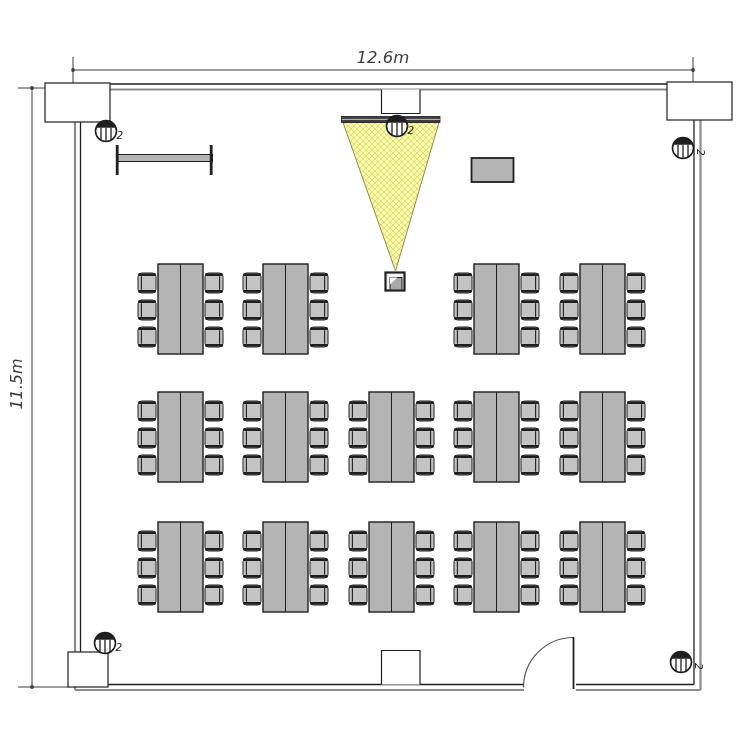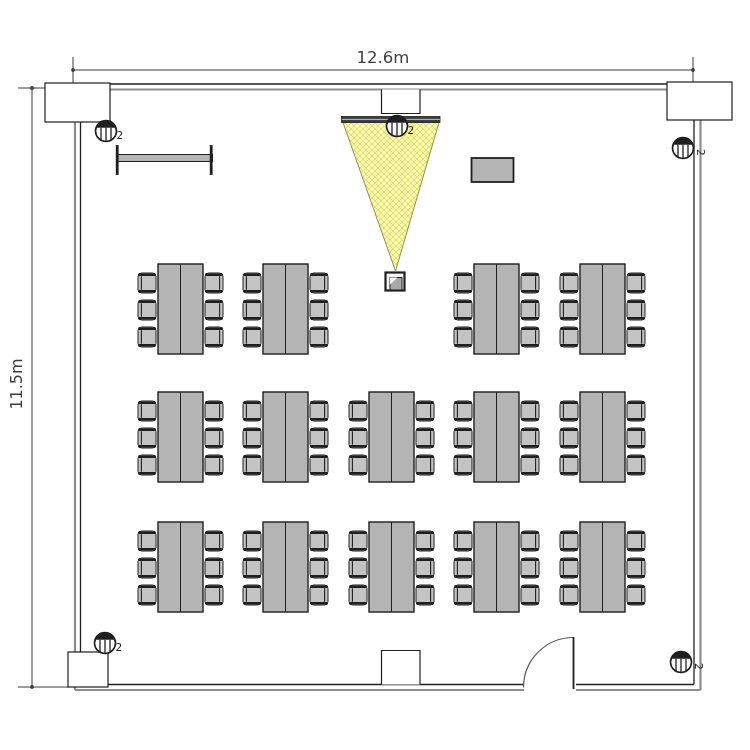--- a/index.html
+++ b/index.html
@@ -1,17 +1,17 @@
 <!DOCTYPE html>
 <html><head>
 <meta charset="utf-8">
 <style>
   html,body{margin:0;padding:0;background:#ffffff;}
   #canvas{position:relative;width:750px;height:750px;background:#ffffff;overflow:hidden;
-          font-family:"DejaVu Sans", sans-serif;}
+          font-family:"DejaVu Sans", sans-serif;font-style:italic;}
   svg{display:block;}
   text{font-family:"DejaVu Sans", sans-serif;}
 </style>
 </head>
 <body>
 
 <div id="canvas">
 <svg width="750" height="750" viewBox="0 0 750 750">
   <defs>
     <pattern id="coneHatch" width="6" height="6" patternUnits="userSpaceOnUse">

